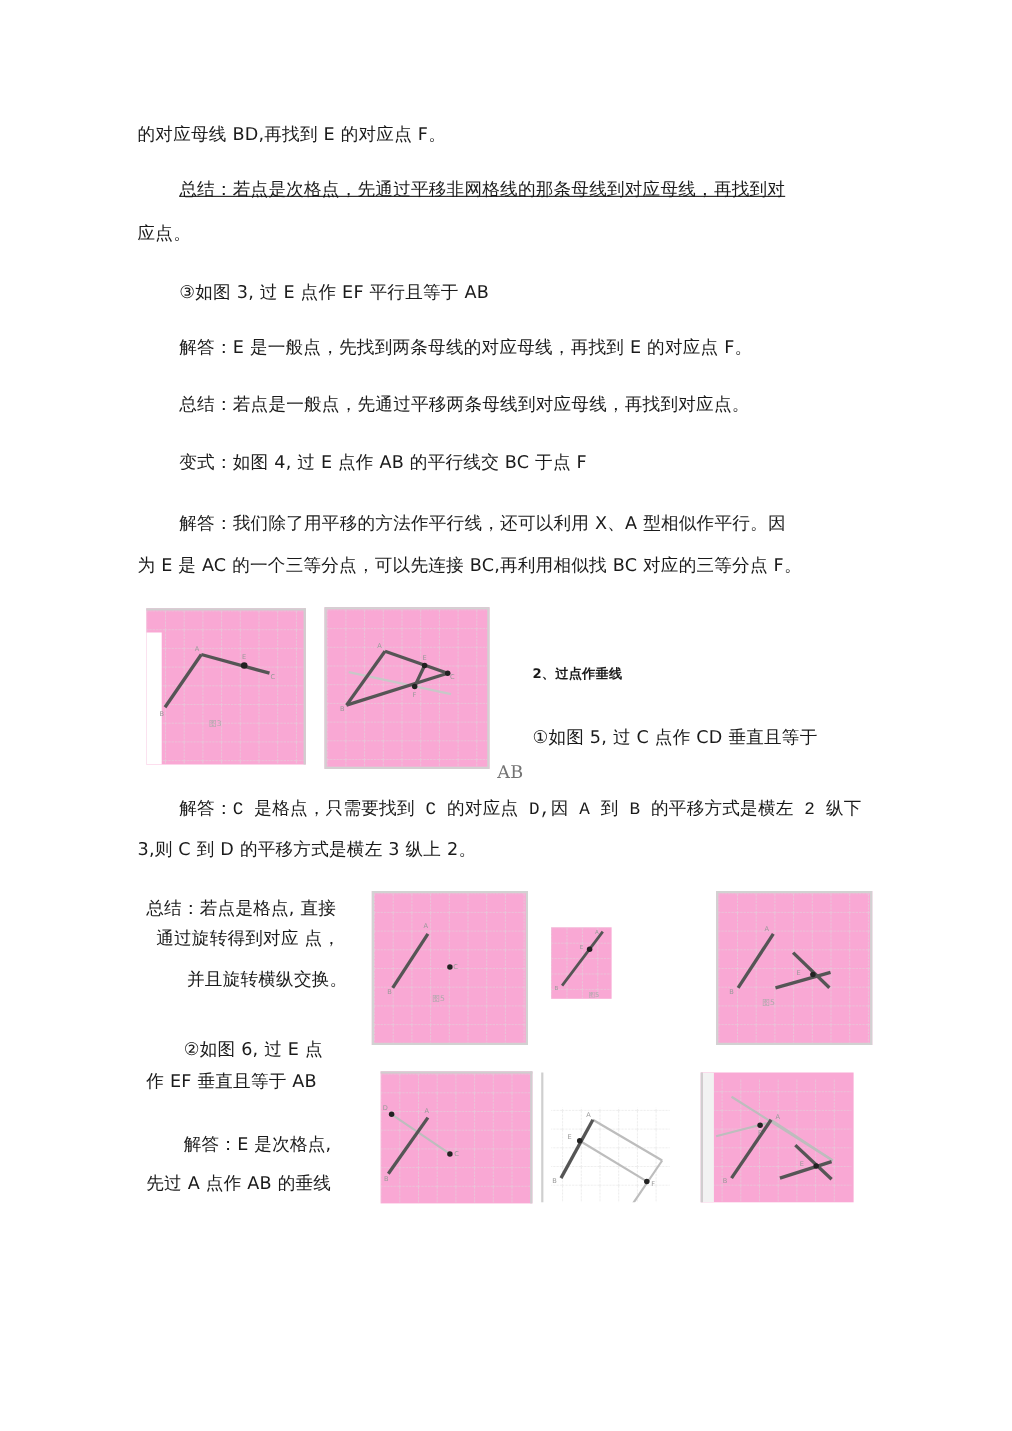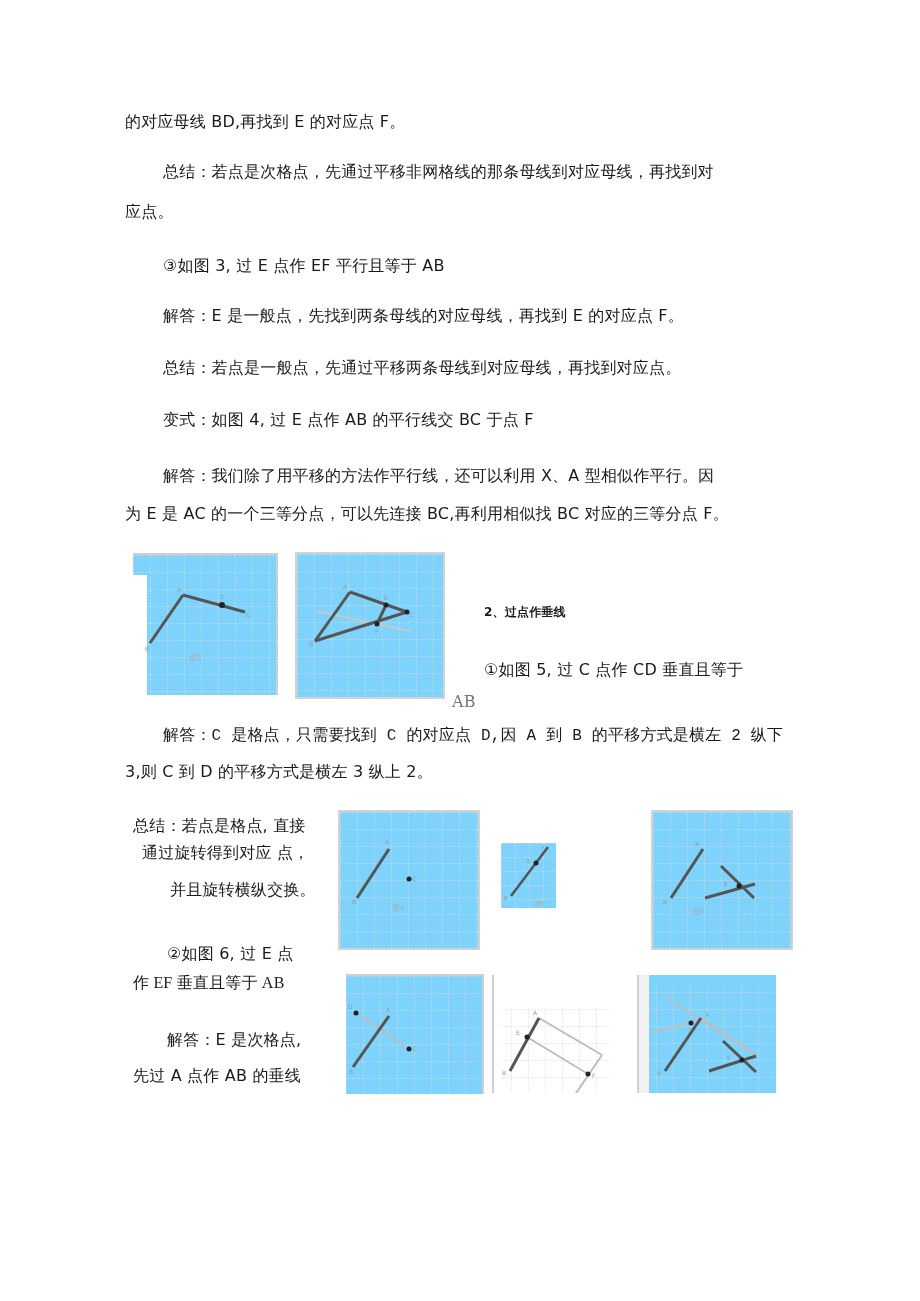--- a/index.html
+++ b/index.html
@@ -1,32 +1,32 @@
 <!DOCTYPE html>
 <html><head>
 <meta charset="utf-8">
 <style>
   html, body { margin:0; padding:0; background:#ffffff; }
   body { width:920px; height:1301px; position:relative; overflow:hidden;
          font-family:"DejaVu Sans","Liberation Sans",sans-serif; color:#1a1a1a; }
   .line { position:absolute; font-size:16px; line-height:20px; white-space:nowrap; letter-spacing:0.2px; }
   .serif { font-family:"DejaVu Serif","Liberation Serif",serif; }
   .heading { font-size:12px;font-weight:bold; }
-  .fig { position:absolute; background:#7dd3fc; }
+  .fig { position:absolute; background:#f9a8d4; }
   .fig svg { display:block; }
   .fig-border-top { border-top:2px solid #cfcfcf; }
   .fig-border-right { border-right:2px solid #cfcfcf; }
   .fig-border-left { border-left:2px solid #cfcfcf; }
   .fig-border-all { border:2px solid #d2d2d2; }
 </style>
 </head>
 <body>
 
 <div class="line" style="left:125px;top:112px;">的对应母线 BD,再找到 E 的对应点 F。</div>
-<div class="line" style="left:163px;top:162px;">总结：若点是次格点，先通过平移非网格线的那条母线到对应母线，再找到对</div>
+<div class="line" style="left:163px;top:162px;text-decoration:underline;">总结：若点是次格点，先通过平移非网格线的那条母线到对应母线，再找到对</div>
 <div class="line" style="left:125px;top:202px;">应点。</div>
 <div class="line" style="left:163px;top:256px;">③如图 3, 过 E 点作 EF 平行且等于 AB</div>
 <div class="line" style="left:163px;top:306px;">解答：E 是一般点，先找到两条母线的对应母线，再找到 E 的对应点 F。</div>
 <div class="line" style="left:163px;top:358px;">总结：若点是一般点，先通过平移两条母线到对应母线，再找到对应点。</div>
 <div class="line" style="left:163px;top:410px;">变式：如图 4, 过 E 点作 AB 的平行线交 BC 于点 F</div>
 <div class="line" style="left:163px;top:466px;">解答：我们除了用平移的方法作平行线，还可以利用 X、A 型相似作平行。因</div>
 <div class="line" style="left:125px;top:504px;">为 E 是 AC 的一个三等分点，可以先连接 BC,再利用相似找 BC 对应的三等分点 F。</div>
 
 <div class="fig fig-border-top fig-border-right" style="left:133px;top:553px;width:143px;height:140px;">
   <svg width="143" height="140" viewBox="0 0 143 140">
@@ -76,21 +76,21 @@
 <div class="line" style="left:484px;top:660px;">①如图 5, 过 C 点作 CD 垂直且等于</div>
 <div class="line serif" style="left:452px;top:692px;color:#737373;">AB</div>
 
 <div class="line" style="left:163px;top:726px;font-family:Liberation Mono, monospace;">解答：C 是格点，只需要找到 C 的对应点 D,因 A 到 B 的平移方式是横左 2 纵下</div>
 <div class="line" style="left:125px;top:762px;">3,则 C 到 D 的平移方式是横左 3 纵上 2。</div>
 
 <div class="line" style="left:133px;top:816px;">总结：若点是格点, 直接</div>
 <div class="line" style="left:142px;top:843px;">通过旋转得到对应  点，</div>
 <div class="line" style="left:170px;top:880px;">并且旋转横纵交换。</div>
 <div class="line" style="left:167px;top:932px;margin-top:12px;">②如图 6, 过 E 点</div>
-<div class="line" style="left:133px;top:973px;font-family:Liberation Serif, serif;">作 EF 垂直且等于 AB</div>
+<div class="line" style="left:133px;top:973px;">作 EF 垂直且等于 AB</div>
 <div class="line" style="left:167px;top:1030px;">解答：E 是次格点,</div>
 <div class="line" style="left:133px;top:1066px;">先过 A 点作 AB 的垂线</div>
 
 <div class="fig fig-border-all" style="left:338px;top:810px;width:138px;height:136px;">
   <svg width="138" height="136" viewBox="0 0 138 136">
     <defs>
       <pattern id="g3" width="17" height="17" patternUnits="userSpaceOnUse">
         <path d="M17 0 L0 0 0 17" fill="none" stroke="#dcdcdc" stroke-width="1" stroke-dasharray="2,1"></path>
       </pattern>
     </defs>

